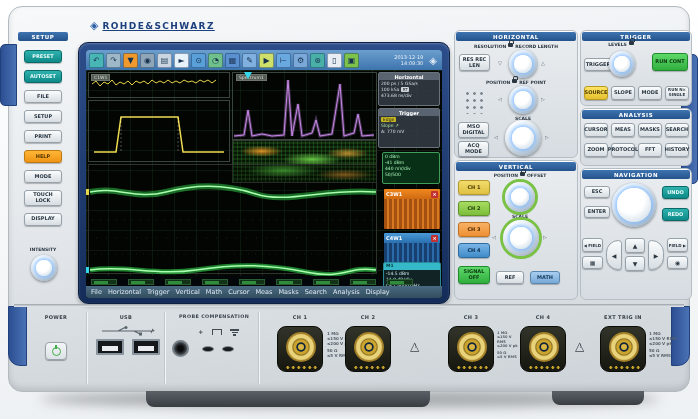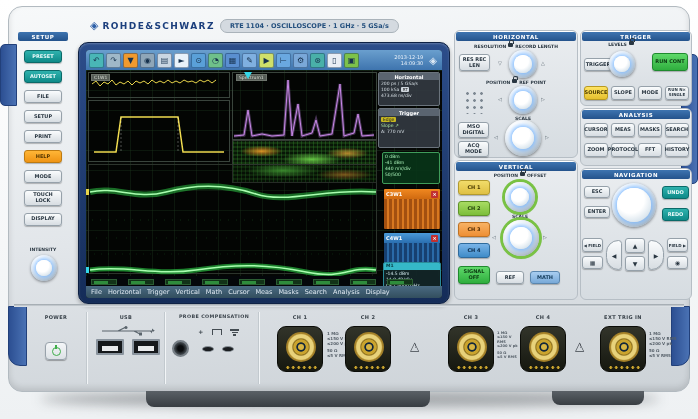--- a/index.html
+++ b/index.html
@@ -13,21 +13,21 @@
            background:linear-gradient(175deg,#f7f9fa,#e2e6ea 55%,#ccd2d7);
            border:1px solid #b2bac0;box-shadow:inset 0 -3px 6px rgba(0,0,0,.12);}
   .bluetab{position:absolute;background:linear-gradient(90deg,#2c4f92,#4a72b4);border:1px solid #22407a;}
   .groove{position:absolute;left:14px;top:304px;width:670px;height:3px;
           background:linear-gradient(#9aa2a9,#e8ecef);}
   .foot{position:absolute;background:linear-gradient(#5a6066,#383d42);border-radius:0 0 8px 8px;}
   .vdiv{position:absolute;width:1px;background:#c2c9ce;box-shadow:1px 0 0 #f2f5f7;}
   
   .brand{position:absolute;left:90px;top:20px;display:flex;align-items:center;gap:4px;}
   .rs-glyph{color:#2c5fa8;font-size:11px;line-height:1;}
-  .brand-name{font-weight:bold;font-size:9px;letter-spacing:1.4px;color:#1c3f7d;}
+  .brand-name{font-weight:bold;font-size:9px;letter-spacing:1.4px;color:#1c3f7d;text-decoration:underline;}
   .model-badge{position:absolute;left:220px;top:19px;height:14px;padding:0 9px;border-radius:7px;
                background:#d4dae0;border:1px solid #aab3ba;color:#24507e;font-weight:bold;
                font-size:6.5px;line-height:13px;white-space:nowrap;}
   
   .sec{position:absolute;border-radius:6px;background:linear-gradient(#eaedf0,#d6dce1);
        border:1px solid #b6bec5;box-shadow:inset 0 1px 0 #fff;}
   .sec-header{position:absolute;background:linear-gradient(#3e74b0,#24538c);color:#fff;
               font-weight:bold;font-size:5.5px;letter-spacing:.6px;text-align:center;
               border-radius:2px;padding:1.5px 0;}
   .btn{display:flex;align-items:center;justify-content:center;text-align:center;
@@ -149,21 +149,20 @@
 
   <div class="bluetab" style="left:0;top:44px;width:17px;height:62px;border-radius:5px 0 0 5px;"></div>
   <div class="bluetab" style="left:681px;top:54px;width:17px;height:130px;border-radius:0 5px 5px 0;"></div>
   <div class="bluetab" style="left:8px;top:306px;width:19px;height:60px;border-radius:0 0 0 12px;"></div>
   <div class="bluetab" style="left:671px;top:306px;width:19px;height:60px;border-radius:0 0 12px 0;"></div>
 
   <div class="brand">
     <span class="rs-glyph">◈</span>
     <span class="brand-name">ROHDE&amp;SCHWARZ</span>
   </div>
-  <div class="model-badge">RTE 1104 · OSCILLOSCOPE · 1 GHz · 5 GSa/s</div>
 
   <div class="sec-header" style="left:18px;top:32px;width:50px;">SETUP</div>
   <div class="leftcol">
 
       <div class="btn teal">PRESET</div>
 
       <div class="btn teal">AUTOSET</div>
 
       <div class="btn gray">FILE</div>
 

